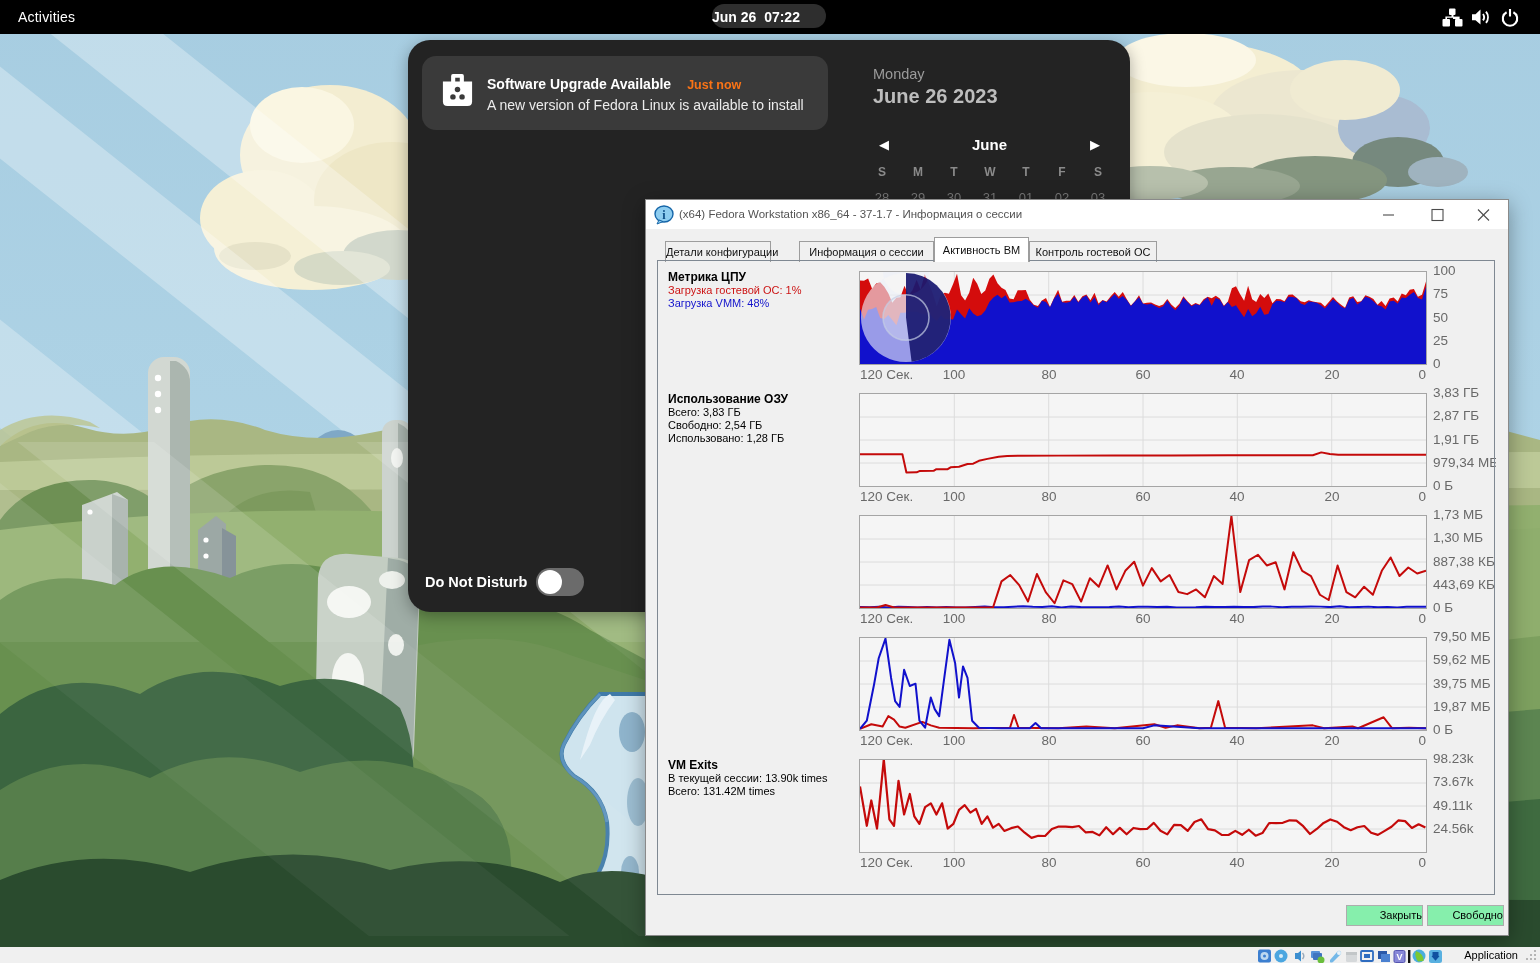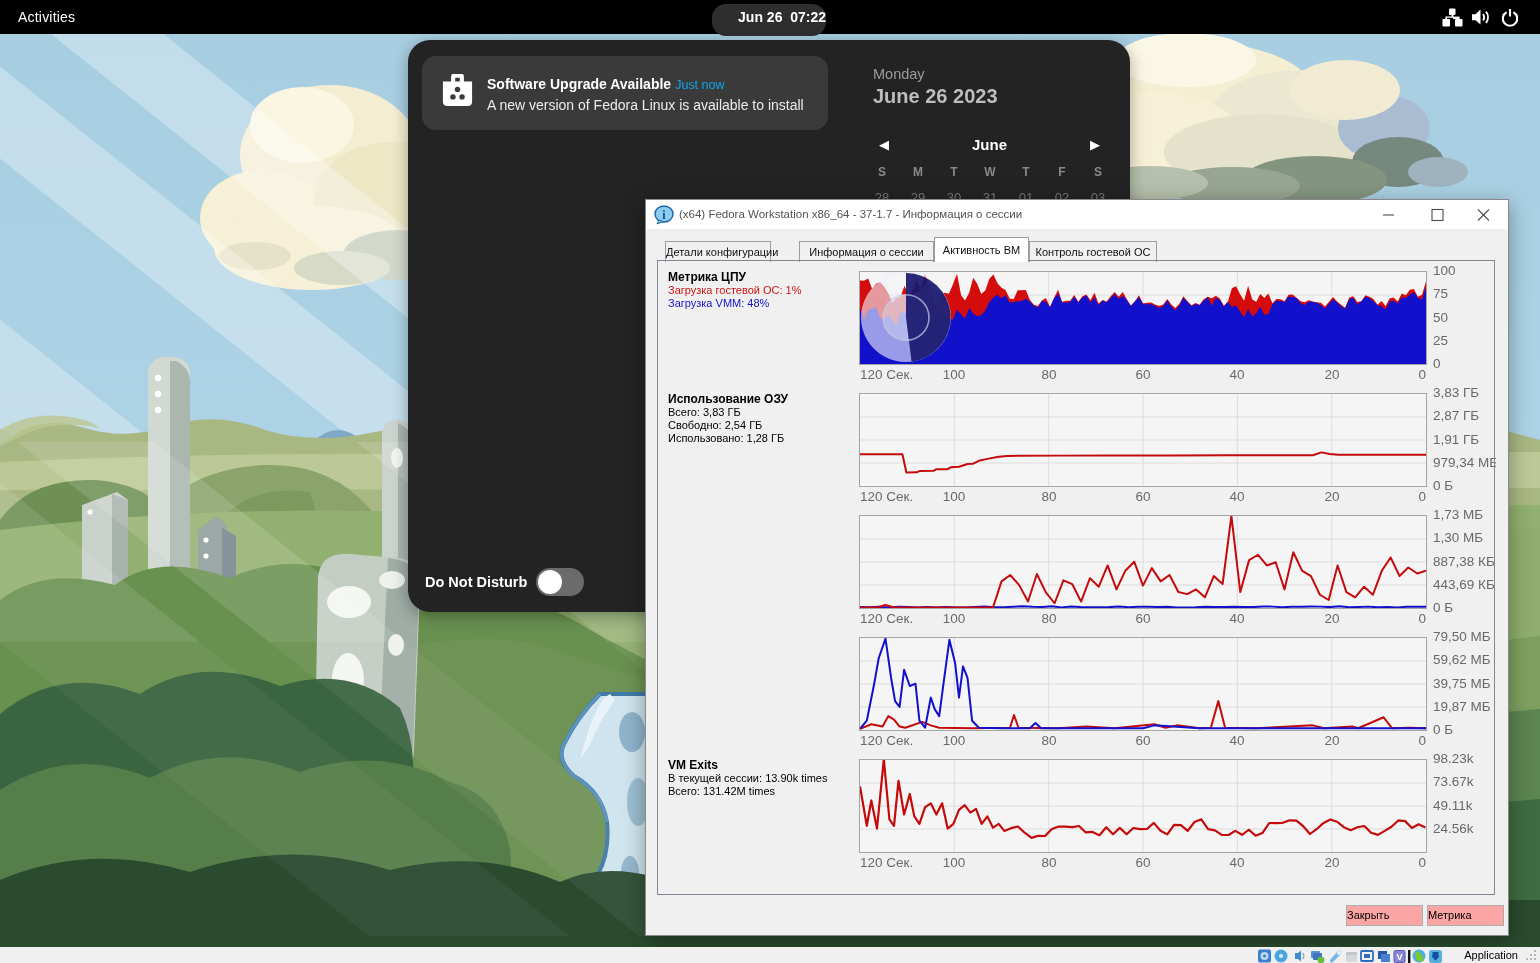--- a/index.html
+++ b/index.html
@@ -1,26 +1,26 @@
 <!DOCTYPE html>
 <html><head><meta charset="utf-8"><style>
 *{margin:0;padding:0;box-sizing:border-box}
 html,body{width:1540px;height:963px;overflow:hidden}
 body{font-family:"Liberation Sans",sans-serif;position:relative;background:#aed3e5}
 #wall{position:absolute;left:0;top:0;width:1540px;height:963px}
 
 #topbar{position:absolute;left:0;top:0;width:1540px;height:34px;background:#000;color:#fff}
 #act{position:absolute;left:18px;top:9px;font-size:14px;font-weight:400;letter-spacing:.2px}
-#clock{position:absolute;left:712px;top:4px;width:114px;height:32px;border-radius:14px;background:#2e2e2e;color:#fff;font-size:14px;font-weight:700;text-align:right;line-height:26px}
+#clock{position:absolute;left:712px;top:4px;width:114px;height:24px;border-radius:14px;background:#2e2e2e;color:#fff;font-size:14px;font-weight:700;text-align:left;line-height:26px}
 #tray{position:absolute;right:10px;top:6px}
 
 #panel{position:absolute;left:408px;top:40px;width:722px;height:572px;border-radius:22px;background:#232323;box-shadow:0 4px 16px rgba(0,0,0,0.32)}
 #ncard{position:absolute;left:14px;top:16px;width:406px;height:74px;border-radius:14px;background:#3a3a3a}
 #ntit{position:absolute;left:65px;top:20px;font-size:14px;font-weight:700;color:#fff;white-space:nowrap}
-#ntit span{font-weight:400;color:#0ea5e9;font-size:12.5px;margin-left:4px}
+#ntit span{font-weight:700;color:#f97316;font-size:12.5px;margin-left:16px}
 #nbody{position:absolute;left:65px;top:41px;font-size:14px;color:#ececec;white-space:nowrap}
 #dnd{position:absolute;left:17px;top:534px;font-size:14.5px;font-weight:700;color:#fff}
 #dndtog{position:absolute;left:128px;top:528px;width:48px;height:28px;border-radius:14px;background:#6b6b6b}
 #dndtog::after{content:"";position:absolute;left:2px;top:2px;width:24px;height:24px;border-radius:12px;background:#fff}
 #cal{position:absolute;left:441px;top:0;width:281px;height:572px;color:#c8c8c8}
 #calmonday{position:absolute;left:24px;top:26px;font-size:14.5px;color:#9b9b9b;font-weight:400}
 #caldate{position:absolute;left:24px;top:45px;font-size:20px;color:#bdbdbd;font-weight:700}
 #caljune{position:absolute;left:0;top:96px;width:281px;text-align:center;font-size:15px;font-weight:700;color:#fff}
 .cararr{position:absolute;top:97px;color:#fff;font-size:13px}
 #caldow{position:absolute;left:15px;top:125px;width:252px;display:flex;color:#8a8a8a;font-size:12px;font-weight:700}
@@ -43,21 +43,21 @@
 .cr{color:#cc1414}
 .cb{color:#1414cc}
 .ck{color:#000}
 .plot{position:absolute;left:213px;width:568px;height:94px;border:1px solid #a5a5a5;background:#f5f5f5;z-index:2}
 .xrow{position:absolute;left:0;width:864px;height:16px;z-index:2;color:#696969;font-size:13.5px}
 .xrow div{position:absolute;top:0}
 .xc{width:50px;text-align:center}
 .xr{width:40px;text-align:right}
 .yl{position:absolute;left:787px;width:70px;white-space:nowrap;color:#696969;font-size:13.5px;z-index:2}
 
-.btn{position:absolute;top:705px;width:77px;height:21px;background:#fca5a5;border:1px solid #adadad;font-size:11px;color:#000;text-align:left;line-height:19px}
+.btn{position:absolute;top:705px;width:77px;height:21px;background:#86efac;border:1px solid #adadad;font-size:11px;color:#000;text-align:right;line-height:19px}
 
 #strip{position:absolute;left:0;top:947px;width:1540px;height:16px;background:#f0f0f0}
 #stxt{position:absolute;right:22px;top:2px;font-size:11px;color:#000}
 </style></head>
 <body>
 <svg id="wall" viewBox="0 0 1540 963" preserveAspectRatio="none">
 <defs>
 <linearGradient id="sky" x1="0" y1="0" x2="0" y2="1">
  <stop offset="0" stop-color="#a7cde1"></stop>
  <stop offset="0.75" stop-color="#b2d6e8"></stop>
@@ -413,21 +413,21 @@
       <div class="xc" style="left:472px">60</div>
       <div class="xc" style="left:566px">40</div>
       <div class="xc" style="left:661px">20</div>
       <div class="xr" style="left:740px">0</div>
     </div>
     <div class="yl" style="top:551px">98.23k</div>
     <div class="yl" style="top:574px">73.67k</div>
     <div class="yl" style="top:598px">49.11k</div>
     <div class="yl" style="top:621px">24.56k</div>
  <div class="btn" style="left:700px">Закрыть</div>
- <div class="btn" style="left:781px">Метрика</div>
+ <div class="btn" style="left:781px">Свободно</div>
 </div>
 <div id="strip">
  <svg width="210" height="16" viewBox="0 0 210 16" style="position:absolute;left:1258px;top:1px">
   <g>
 <rect x="0" y="1.5" width="13" height="13" rx="2" fill="#3c7fd0"></rect>
         <circle cx="6.5" cy="8" r="4" fill="#bcd8f0"></circle>
         <circle cx="6.5" cy="8" r="1.5" fill="#3c7fd0"></circle>
 <circle cx="23" cy="8" r="6.5" fill="#4ba6e0"></circle>
         <circle cx="23" cy="8" r="2" fill="#d7ecf8"></circle>
 <path d="M37 5 L40 5 L43 2.5 L43 13.5 L40 11 L37 11 Z" fill="#3c8fd0"></path>

